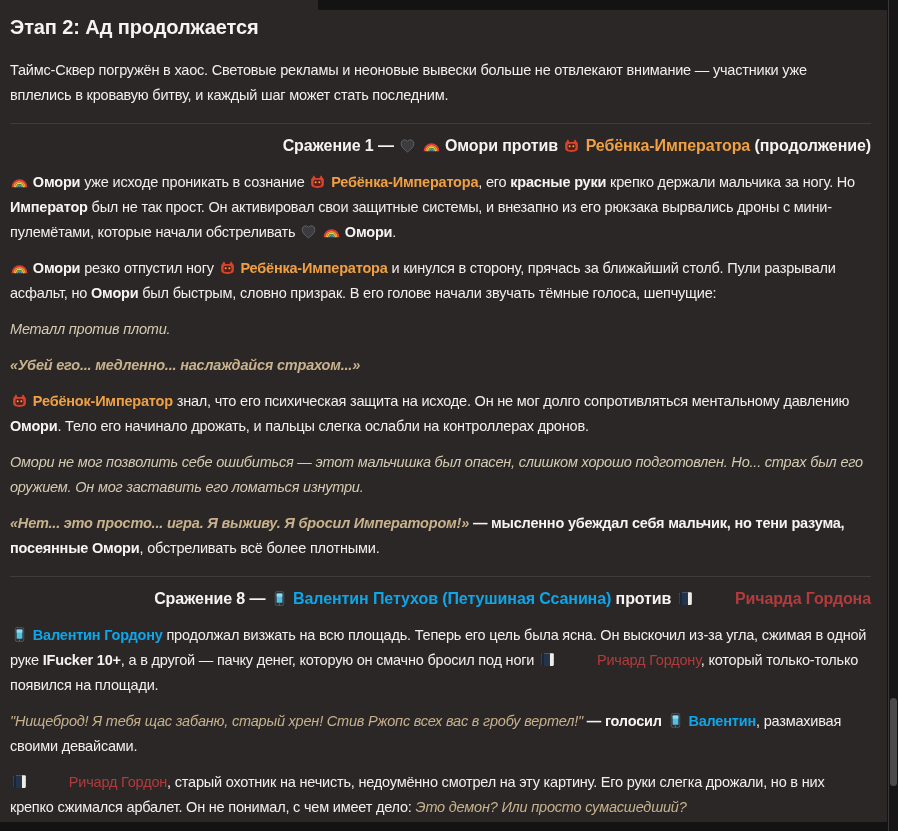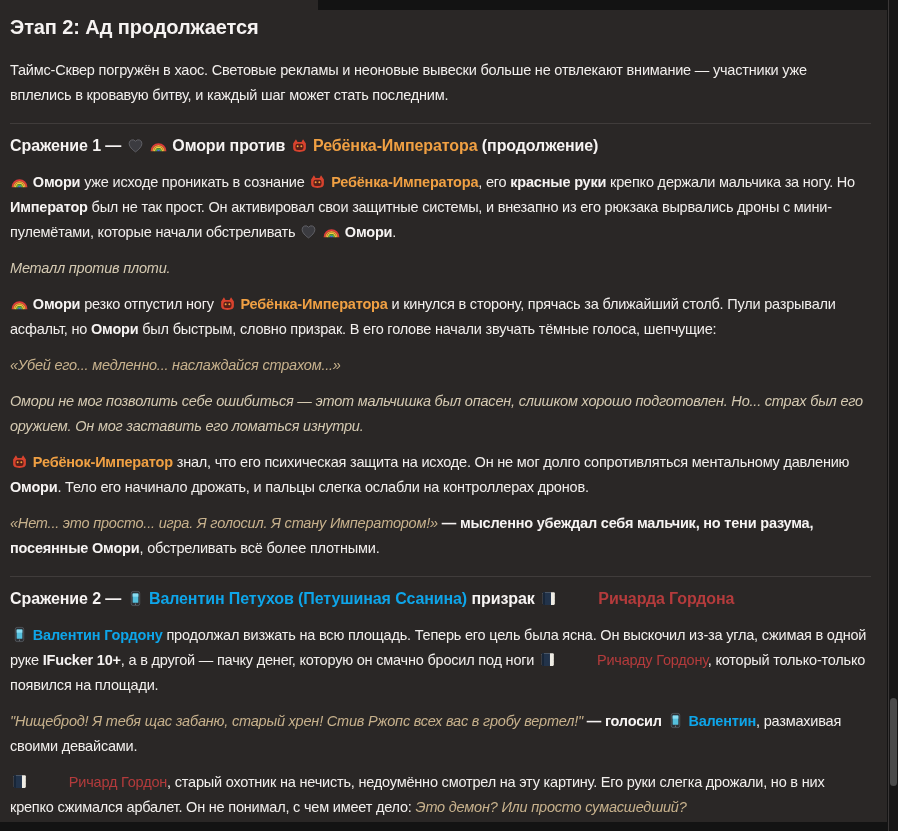--- a/index.html
+++ b/index.html
@@ -14,29 +14,29 @@
     padding:10px 16px 4px 10px;
     overflow:hidden;
   }
   .top-strip{position:absolute;left:0;top:0;width:887px;height:5px;background:#131313;}
   .top-strip-notch{position:absolute;left:318px;top:0;width:569px;height:10px;background:#131313;}
   .bottom-strip{position:absolute;left:0;bottom:0;width:887px;height:9px;background:#131313;}
   .scroll-rail{position:absolute;right:0;top:0;width:10px;height:831px;background:#171616;border-left:1px solid #3a3737;box-sizing:border-box;}
   .scroll-thumb{position:absolute;right:1px;top:698px;width:7px;height:88px;border-radius:4px;background:#4b4b4b;}
 
   .bk-h1{font-size:20px;font-weight:700;margin:4px 0 18px;letter-spacing:-0.1px;line-height:26px;}
-  .bk-h2{font-size:16px;font-weight:700;margin:10px 0 12px;letter-spacing:-0.1px;line-height:24px;}
+  .bk-h2{font-size:16px;font-weight:700;margin:10px 0 12px;letter-spacing:-0.1px;line-height:24px;text-align:right;}
   .bk-p{font-size:14.5px;line-height:25px;margin:11px 0;letter-spacing:-0.2px;}
   .bk-hr{border:none;border-top:1px solid #403c3b;margin:15px 0 3px;height:0;}
 
   .rn{color:#f2efed;text-align:right;}
   .rb{color:#f6f3f2;font-weight:700;}
   .ri{color:#d5cab2;font-style:italic;}
   .rq{color:#c8b28d;font-style:italic;}
-  .rqb{color:#c8b28d;font-style:italic;font-weight:400;}
+  .rqb{color:#c8b28d;font-style:italic;font-weight:700;}
   .ro{color:#f0a043;font-weight:700;}
   .rc{color:#0ea5e9;font-weight:700;}
   .rr{color:#b43b3c;padding-left:36px;}
 
   .emoji{display:inline-block;width:17px;height:17px;vertical-align:-3px;margin:0 1px;}
   .emoji svg{display:block;width:100%;height:100%;}
 </style>
 </head>
 <body>
 
@@ -87,57 +87,57 @@
           </svg>
 </span><span class="rn"> </span><span class="emoji">
   <svg viewBox="0 0 24 24">
     <path d="M2 20a10 10 0 0 1 20 0" stroke="#df3a3a" stroke-width="2.3" fill="none"></path>
     <path d="M4.3 20a7.7 7.7 0 0 1 15.4 0" stroke="#f09b38" stroke-width="2.2" fill="none"></path>
     <path d="M6.6 20a5.4 5.4 0 0 1 10.8 0" stroke="#f2d03e" stroke-width="2.2" fill="none"></path>
     <path d="M8.9 20a3.1 3.1 0 0 1 6.2 0" stroke="#54b545" stroke-width="2.2" fill="none"></path>
     <path d="M11 20a1 1 0 0 1 2 0" stroke="#4a6fd8" stroke-width="2" fill="none"></path>
   </svg>
 </span><span class="rn"> </span><span class="rb">Омори</span><span class="rn">.</span></p>
-      <p class="bk-p"><span class="ri">Металл против плоти.</span></p>
       <p class="bk-p"><span class="emoji">
   <svg viewBox="0 0 24 24">
     <path d="M2 20a10 10 0 0 1 20 0" stroke="#df3a3a" stroke-width="2.3" fill="none"></path>
     <path d="M4.3 20a7.7 7.7 0 0 1 15.4 0" stroke="#f09b38" stroke-width="2.2" fill="none"></path>
     <path d="M6.6 20a5.4 5.4 0 0 1 10.8 0" stroke="#f2d03e" stroke-width="2.2" fill="none"></path>
     <path d="M8.9 20a3.1 3.1 0 0 1 6.2 0" stroke="#54b545" stroke-width="2.2" fill="none"></path>
     <path d="M11 20a1 1 0 0 1 2 0" stroke="#4a6fd8" stroke-width="2" fill="none"></path>
   </svg>
 </span><span class="rn"> </span><span class="rb">Омори</span><span class="rn"> резко отпустил ногу </span><span class="emoji">
   <svg viewBox="0 0 24 24">
     <path d="M3 9 7 3l2.2 4h5.6L17 3l4 6v7q0 5-9 5T3 16z" fill="#d8432e"></path>
     <rect x="6.3" y="9.6" width="11.4" height="8.6" rx="3.2" fill="#571f18"></rect>
     <circle cx="9.4" cy="13.2" r="1.4" fill="#f6a23c"></circle>
     <circle cx="14.6" cy="13.2" r="1.4" fill="#f6a23c"></circle>
   </svg>
 </span><span class="rn"> </span><span class="ro">Ребёнка-Императора</span><span class="rn"> и кинулся в сторону, прячась за ближайший столб. Пули разрывали асфальт, но </span><span class="rb">Омори</span><span class="rn"> был быстрым, словно призрак. В его голове начали звучать тёмные голоса, шепчущие:</span></p>
+      <p class="bk-p"><span class="ri">Металл против плоти.</span></p>
       <p class="bk-p"><span class="rqb">«Убей его... медленно... наслаждайся страхом...»</span></p>
-      <p class="bk-p"><span class="ri">Омори не мог позволить себе ошибиться — этот мальчишка был опасен, слишком хорошо подготовлен. Но... страх был его оружием. Он мог заставить его ломаться изнутри.</span></p>
       <p class="bk-p"><span class="emoji">
   <svg viewBox="0 0 24 24">
     <path d="M3 9 7 3l2.2 4h5.6L17 3l4 6v7q0 5-9 5T3 16z" fill="#d8432e"></path>
     <rect x="6.3" y="9.6" width="11.4" height="8.6" rx="3.2" fill="#571f18"></rect>
     <circle cx="9.4" cy="13.2" r="1.4" fill="#f6a23c"></circle>
     <circle cx="14.6" cy="13.2" r="1.4" fill="#f6a23c"></circle>
   </svg>
 </span><span class="rn"> </span><span class="ro">Ребёнок-Император</span><span class="rn"> знал, что его психическая защита на исходе. Он не мог долго сопротивляться ментальному давлению </span><span class="rb">Омори</span><span class="rn">. Тело его начинало дрожать, и пальцы слегка ослабли на контроллерах дронов.</span></p>
-      <p class="bk-p"><span class="rqb">«Нет... это просто... игра. Я голосил. Я стану Императором!»</span><span class="rb"> — мысленно убеждал себя мальчик, но тени разума, посеянные </span><span class="rb">Омори</span><span class="rn">, обстреливать всё более плотными.</span></p>
+      <p class="bk-p"><span class="ri">Омори не мог позволить себе ошибиться — этот мальчишка был опасен, слишком хорошо подготовлен. Но... страх был его оружием. Он мог заставить его ломаться изнутри.</span></p>
+      <p class="bk-p"><span class="rqb">«Нет... это просто... игра. Я выживу. Я бросил Императором!»</span><span class="rb"> — мысленно убеждал себя мальчик, но тени разума, посеянные </span><span class="rb">Омори</span><span class="rn">, обстреливать всё более плотными.</span></p>
       <div class="bk-hr"></div>
-      <h3 class="bk-h2"><span class="rb">Сражение 2 — </span><span class="emoji">
+      <h3 class="bk-h2"><span class="rb">Сражение 8 — </span><span class="emoji">
   <svg viewBox="0 0 24 24">
     <rect x="6" y="2" width="12" height="20" rx="2.6" fill="#2d3035" stroke="#585b60" stroke-width="1.1"></rect>
     <rect x="8" y="5" width="8" height="13" rx="0.8" fill="#55c0dd"></rect>
     <rect x="8" y="5" width="8" height="4.4" fill="#8bdcf0"></rect>
     <circle cx="12" cy="20" r="0.9" fill="#7c7f84"></circle>
   </svg>
-</span><span class="rb"> </span><span class="rc">Валентин Петухов (Петушиная Ссанина)</span><span class="rb"> призрак </span><span class="emoji">
+</span><span class="rb"> </span><span class="rc">Валентин Петухов (Петушиная Ссанина)</span><span class="rb"> против </span><span class="emoji">
   <svg viewBox="0 0 24 24">
     <rect x="4" y="3" width="17" height="18" rx="1.6" fill="#efece4"></rect>
     <path d="M20 6h1v3h-1zM20 11h1v3h-1zM20 16h1v3h-1z" fill="#c9c5ba"></path>
     <path d="M4 3h11.5v18H5.6A1.6 1.6 0 0 1 4 19.4V3z" fill="#22334a"></path>
     <rect x="4" y="3" width="3" height="18" fill="#182638"></rect>
   </svg>
 </span><span class="rb"> </span><span class="rr">Ричарда Гордона</span></h3>
       <p class="bk-p"><span class="emoji">
   <svg viewBox="0 0 24 24">
     <rect x="6" y="2" width="12" height="20" rx="2.6" fill="#2d3035" stroke="#585b60" stroke-width="1.1"></rect>
@@ -145,21 +145,21 @@
     <rect x="8" y="5" width="8" height="4.4" fill="#8bdcf0"></rect>
     <circle cx="12" cy="20" r="0.9" fill="#7c7f84"></circle>
   </svg>
 </span><span class="rn"> </span><span class="rc">Валентин Гордону</span><span class="rn"> продолжал визжать на всю площадь. Теперь его цель была ясна. Он выскочил из-за угла, сжимая в одной руке </span><span class="rb">IFucker 10+</span><span class="rn">, а в другой — пачку денег, которую он смачно бросил под ноги </span><span class="emoji">
   <svg viewBox="0 0 24 24">
     <rect x="4" y="3" width="17" height="18" rx="1.6" fill="#efece4"></rect>
     <path d="M20 6h1v3h-1zM20 11h1v3h-1zM20 16h1v3h-1z" fill="#c9c5ba"></path>
     <path d="M4 3h11.5v18H5.6A1.6 1.6 0 0 1 4 19.4V3z" fill="#22334a"></path>
     <rect x="4" y="3" width="3" height="18" fill="#182638"></rect>
   </svg>
-</span><span class="rn"> </span><span class="rr">Ричарду Гордону</span><span class="rn">, который только-только появился на площади.</span></p>
+</span><span class="rn"> </span><span class="rr">Ричард Гордону</span><span class="rn">, который только-только появился на площади.</span></p>
       <p class="bk-p"><span class="rq">"Нищеброд! Я тебя щас забаню, старый хрен! Стив Ржопс всех вас в гробу вертел!"</span><span class="rb"> — голосил </span><span class="emoji">
   <svg viewBox="0 0 24 24">
     <rect x="6" y="2" width="12" height="20" rx="2.6" fill="#2d3035" stroke="#585b60" stroke-width="1.1"></rect>
     <rect x="8" y="5" width="8" height="13" rx="0.8" fill="#55c0dd"></rect>
     <rect x="8" y="5" width="8" height="4.4" fill="#8bdcf0"></rect>
     <circle cx="12" cy="20" r="0.9" fill="#7c7f84"></circle>
   </svg>
 </span><span class="rn"> </span><span class="rc">Валентин</span><span class="rn">, размахивая своими девайсами.</span></p>
       <p class="bk-p"><span class="emoji">
   <svg viewBox="0 0 24 24">

